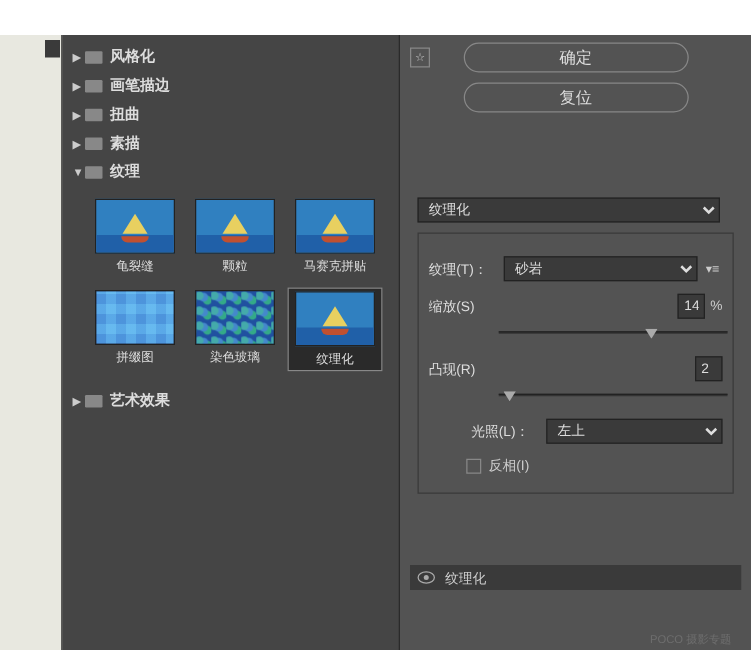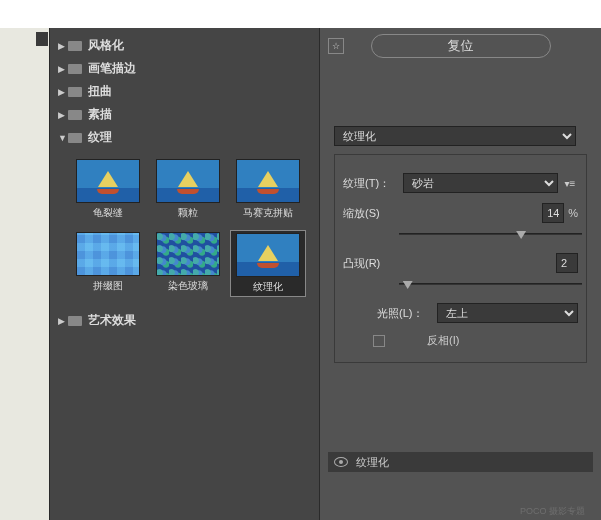--- a/index.html
+++ b/index.html
@@ -32,21 +32,21 @@
 .sel-main { width: 242px; }
 .row { display: flex; align-items: center; margin: 10px 4px; }
 .row .lab { width: 60px; color: #ddd; font-size: 11px; }
 .row select { flex: 1; }
 .row input.num { width: 22px; text-align: left; }
 .row .pct { margin-left: 4px; }
 .slider { position: relative; height: 14px; margin: -4px 0 6px 60px; }
 .slider .track { position: absolute; top: 4px; left: 0; right: 0; height: 2px; background: #333; border-top: 1px solid #222; }
 .slider .hnd { position: absolute; top: 0; width: 10px; height: 10px; background: #aaa; clip-path: polygon(50% 100%, 0 20%, 100% 20%); }
 .menu-icon { width: 16px; text-align: center; color: #ccc; cursor: pointer; font-size: 10px; margin-left: 4px; }
-.chk { display: flex; align-items: center; margin-top: 0; gap: 36px; }
+.chk { display: flex; align-items: center; margin-top: 0; }
 .chk .box { width: 12px; height: 12px; border: 1px solid #888; margin-right: 6px; cursor: pointer; }
 .topsel { display:flex; align-items:center; }
 .layers { position: absolute; bottom: 48px; left: 8px; right: 8px; }
 .layer { display: flex; align-items: center; background: #3a3a3a; height: 20px; padding: 0 6px; }
 .eye { width: 14px; height: 10px; border: 1px solid #aaa; border-radius: 50%; margin-right: 8px; position: relative; }
 .eye::after { content: ""; position: absolute; left: 4px; top: 2px; width: 4px; height: 4px; background: #aaa; border-radius: 50%; }
 .watermark { position: absolute; right: 16px; bottom: 2px; color: #888; font-size: 9px; opacity: .5; }
 .panel-box { border: 1px solid #3a3a3a; margin-top: 8px; padding: 8px 4px 14px; }
 </style>
 </head>
@@ -128,20 +128,21 @@
 
     <div class="cat">
         <span class="tri">▶</span>
         <span class="fold"></span>
         <span class="lbl">艺术效果</span>
       </div>
   </div>
 
   <div class="right">
     <div class="collapse-toggle">☆</div>
+    <button class="rbtn">确定</button>
     <button class="rbtn">复位</button>
 
     <div class="rcontent">
       <div class="topsel">
         <select class="sel-main"><option>纹理化</option></select>
       </div>
 
       <div class="panel-box">
       <div class="row">
         <span class="lab">纹理(T)：</span>

